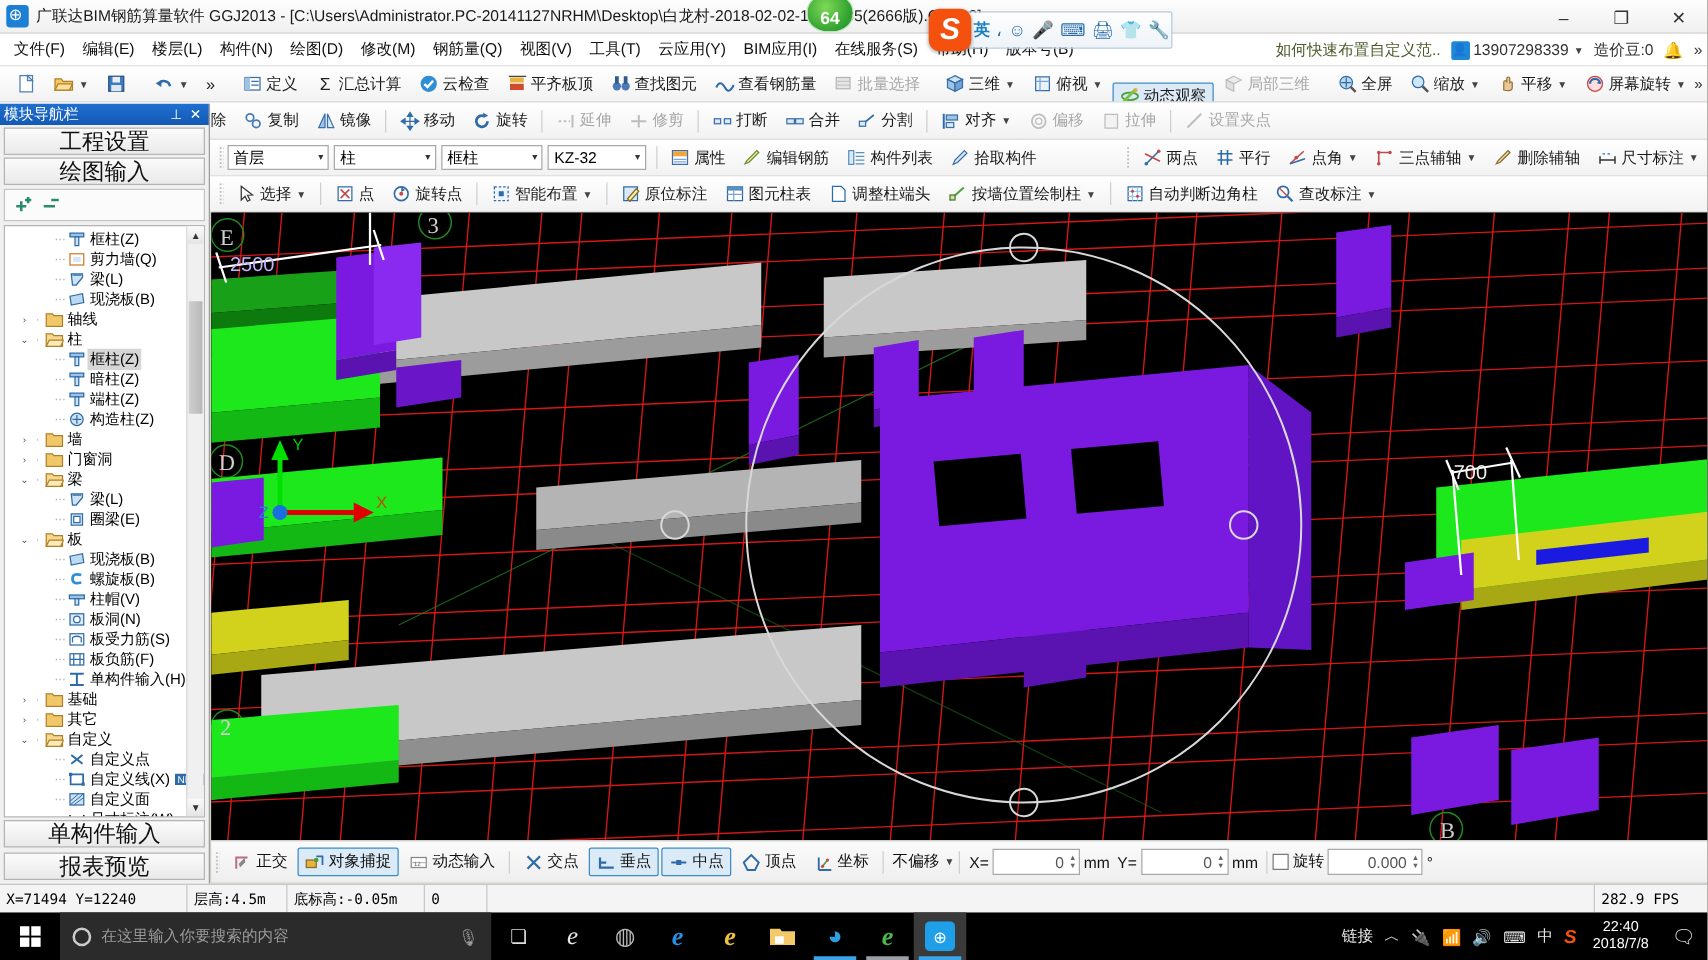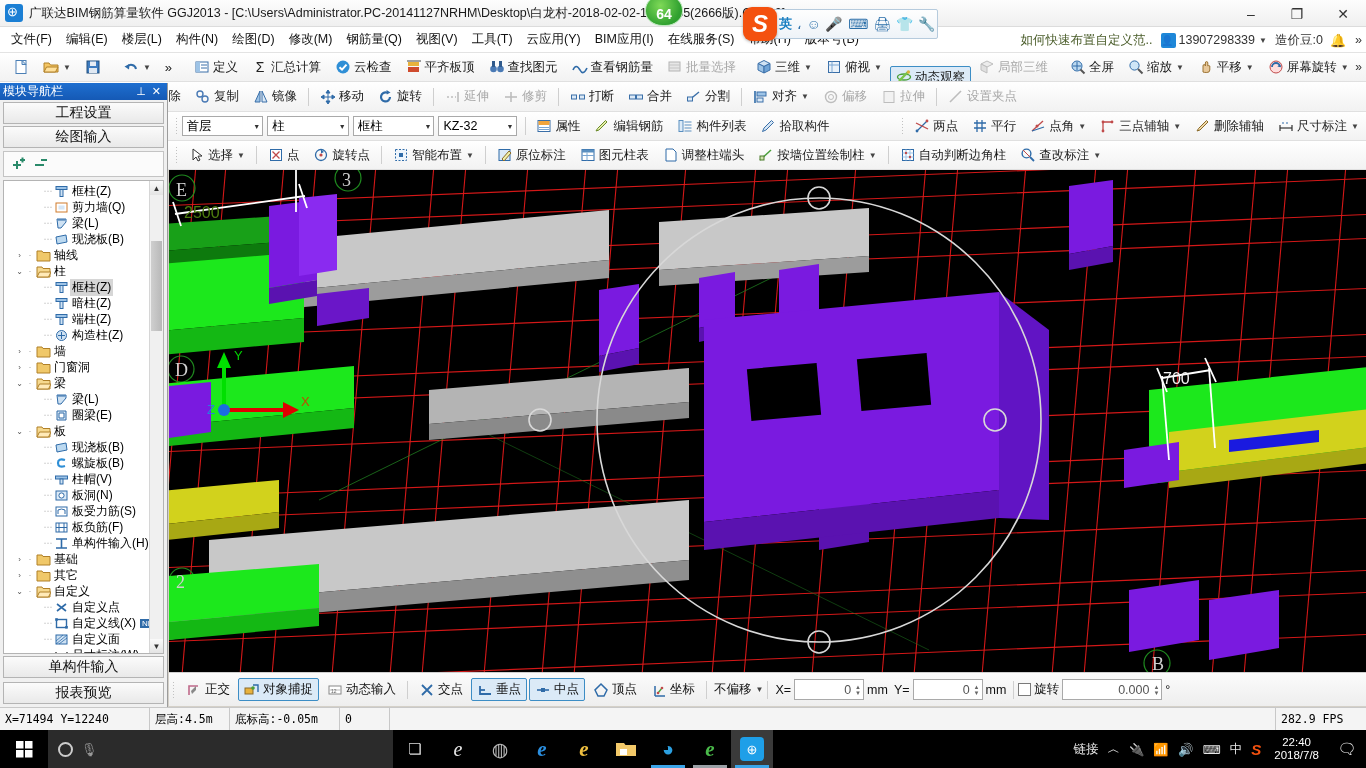--- a/index.html
+++ b/index.html
@@ -131,21 +131,21 @@
   }
   .lp-title {
     height: 17px; background: linear-gradient(#1e6fd0,#1559b5); color: #fff;
     font-size: 12px; display: flex; align-items: center; padding: 0 3px;
   }
   .lp-title .t { flex: 1; }
   .lp-title .b { padding: 0 3px; font-size: 11px; }
   .lp-btn {
     height: 22px; margin: 2px 3px 0 3px; background: linear-gradient(#fbfbfb,#e9e9e9);
     border: 1px solid #b4b4b4; display: flex; align-items: center; justify-content: center;
-    font-size: 14px; color: #111;
+    font-size: 18px; color: #111;
   }
   .lp-tools {
     height: 26px; margin: 3px 3px 0 3px; background: #fbfbfb;
     border: 1px solid #c4c4c4; display: flex; align-items: center; gap: 6px; padding-left: 6px;
   }
   .tree-wrap {
     flex: 1; margin: 3px 3px 0 3px; background: #fff; border: 1px solid #b4b4b4;
     position: relative; overflow: hidden;
   }
   .tree { position: absolute; left: 0; top: 2px; right: 14px; bottom: 0; }
@@ -1407,21 +1407,21 @@
         <circle cx="55" cy="240" r="6" fill="#1a6ee0"></circle>
       </g>
     </svg>
 
     <div style="position:absolute;left:7px;top:10px;color:#cfcfcf;font-size:18px;font-family:'Liberation Serif',serif">E</div>
     <div style="position:absolute;left:173px;top:0px;color:#cfcfcf;font-size:18px;font-family:'Liberation Serif',serif">3</div>
     <div style="position:absolute;left:6px;top:190px;color:#cfcfcf;font-size:18px;font-family:'Liberation Serif',serif">D</div>
     <div style="position:absolute;left:7px;top:402px;color:#cfcfcf;font-size:18px;font-family:'Liberation Serif',serif">2</div>
     <div style="position:absolute;left:983px;top:484px;color:#cfcfcf;font-size:18px;font-family:'Liberation Serif',serif">B</div>
 
-    <div style="position:absolute;left:15px;top:34px;color:#4d7c0f;font-size:16px">2500</div>
+    <div style="position:absolute;left:15px;top:34px;color:#c4b5fd;font-size:16px">2500</div>
     <div style="position:absolute;left:994px;top:200px;color:#f2f2f2;font-size:16px">700</div>
 
     <div style="position:absolute;left:65px;top:178px;color:#00d000;font-size:13px">Y</div>
     <div style="position:absolute;left:132px;top:224px;color:#c04a00;font-size:13px">X</div>
     <div style="position:absolute;left:38px;top:232px;color:#2a7ae0;font-size:13px">Z</div>
   </div>
 
   <div class="snapbar">
     <div class="gripper"></div>
     <div class="snapbtn">
@@ -1519,21 +1519,21 @@
       <span>0</span>
       <span class="arrows">
           <span>▲</span>
           <span>▼</span>
         </span>
     </div>
     <span class="lbl">mm</span>
     <div class="sep"></div>
     <span class="cbx"></span>
     <span class="lbl">旋转</span>
-    <div class="spin" style="width:100px">
+    <div class="spin" style="width:76px">
       <span>0.000</span>
       <span class="arrows">
           <span>▲</span>
           <span>▼</span>
         </span>
     </div>
     <span class="lbl">°</span>
   </div>
 
   <div class="statusbar">
@@ -1544,20 +1544,21 @@
     <div class="sb-cell" style="flex:1"></div>
     <div class="sb-cell" style="width:90px;border-right:none">282.9 FPS</div>
   </div>
 
   <div class="taskbar">
     <div class="start">
       <div class="win-logo"></div>
     </div>
     <div class="searchbox">
       <div class="circ"></div>
+      <div class="sbtext">在这里输入你要搜索的内容</div>
       <div class="mic">🎙</div>
     </div>
     <div class="taskview">❏</div>
 
     <div class="tb-icons">
       <div class="tb-app">
         <span style="color:#e8e8e8;font-size:20px;font-family:'Liberation Serif',serif;font-style:italic">e</span>
       </div>
       <div class="tb-app">
         <span style="color:#b9b9b9;font-size:19px">◍</span>

